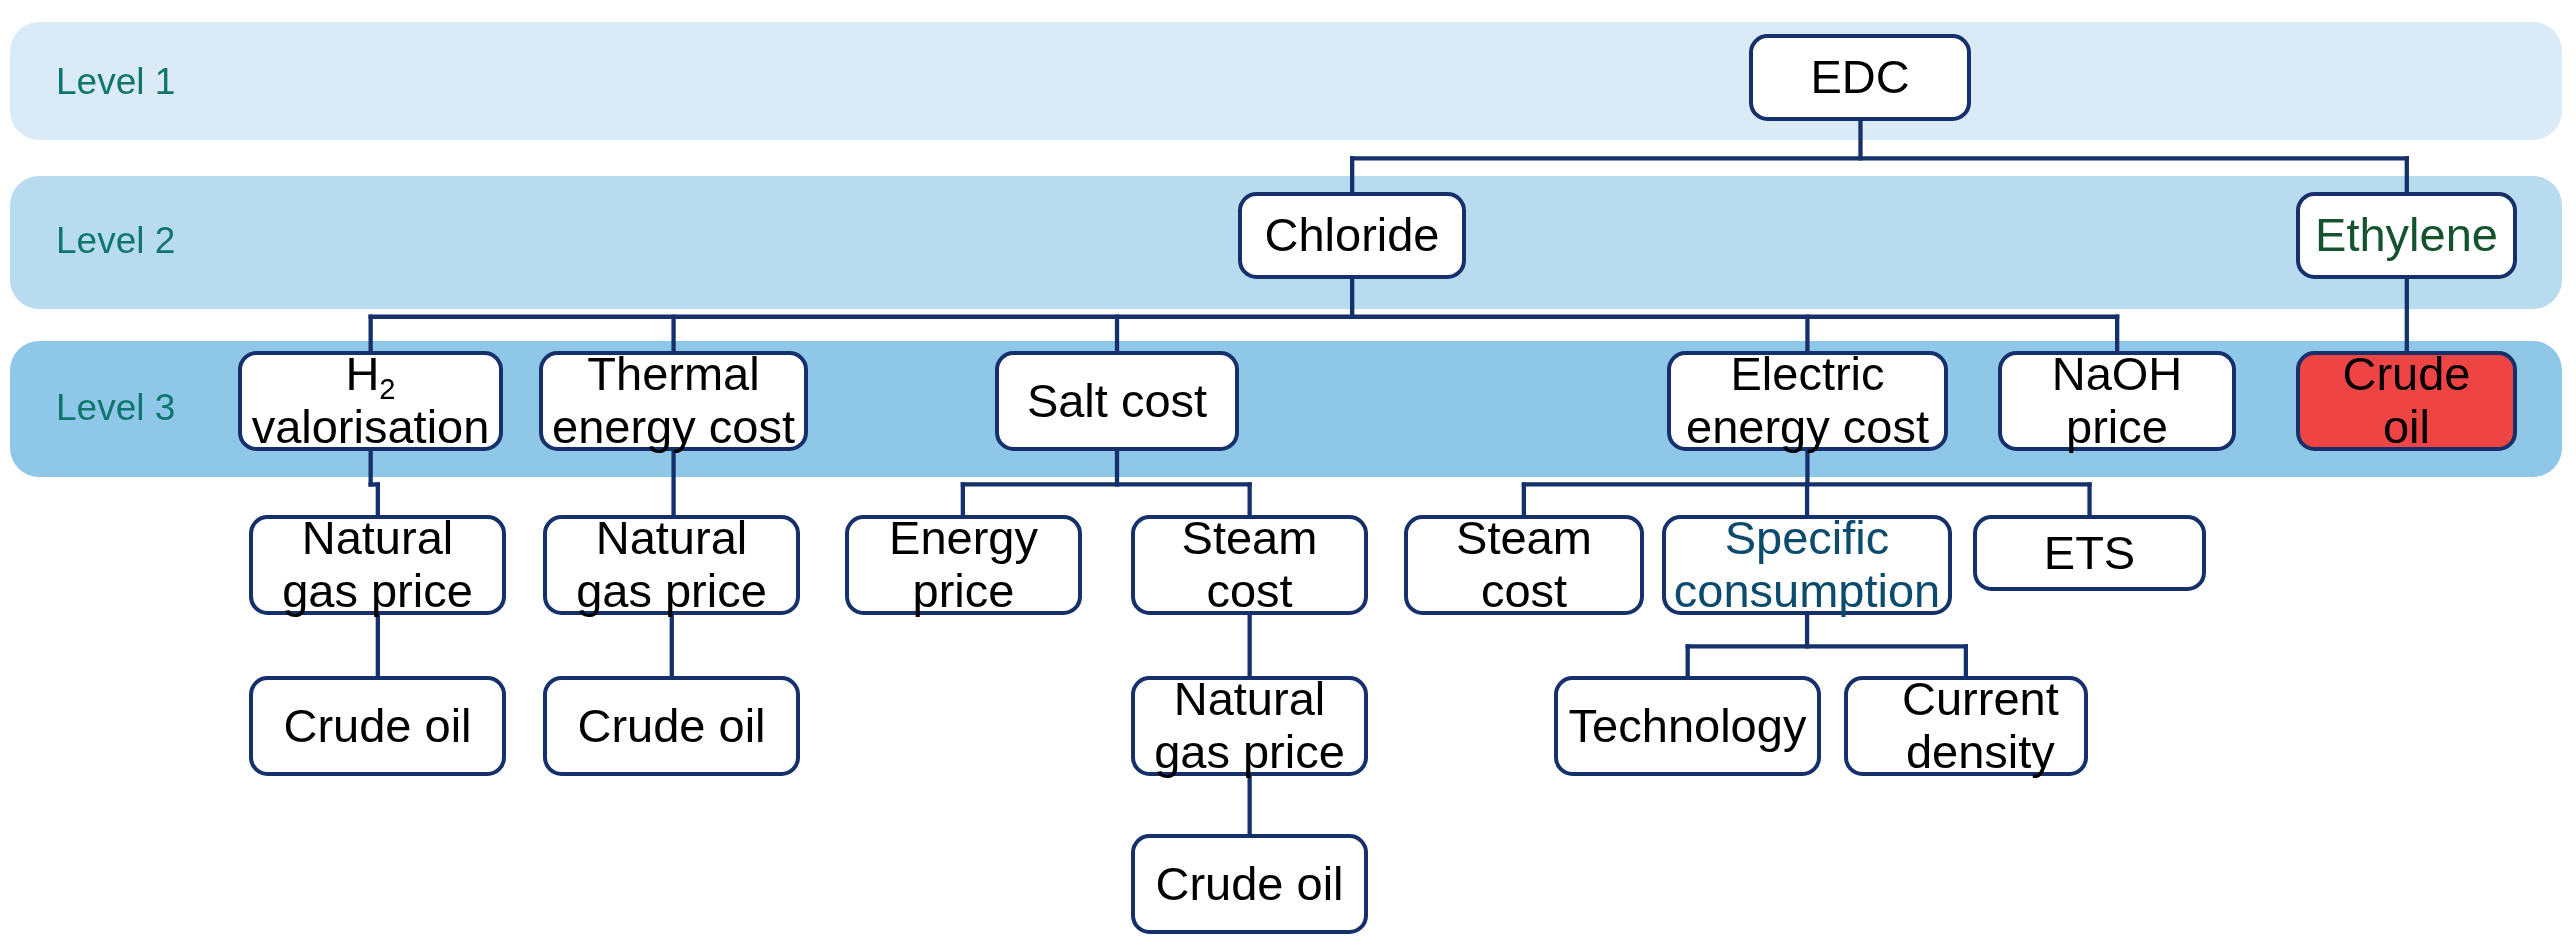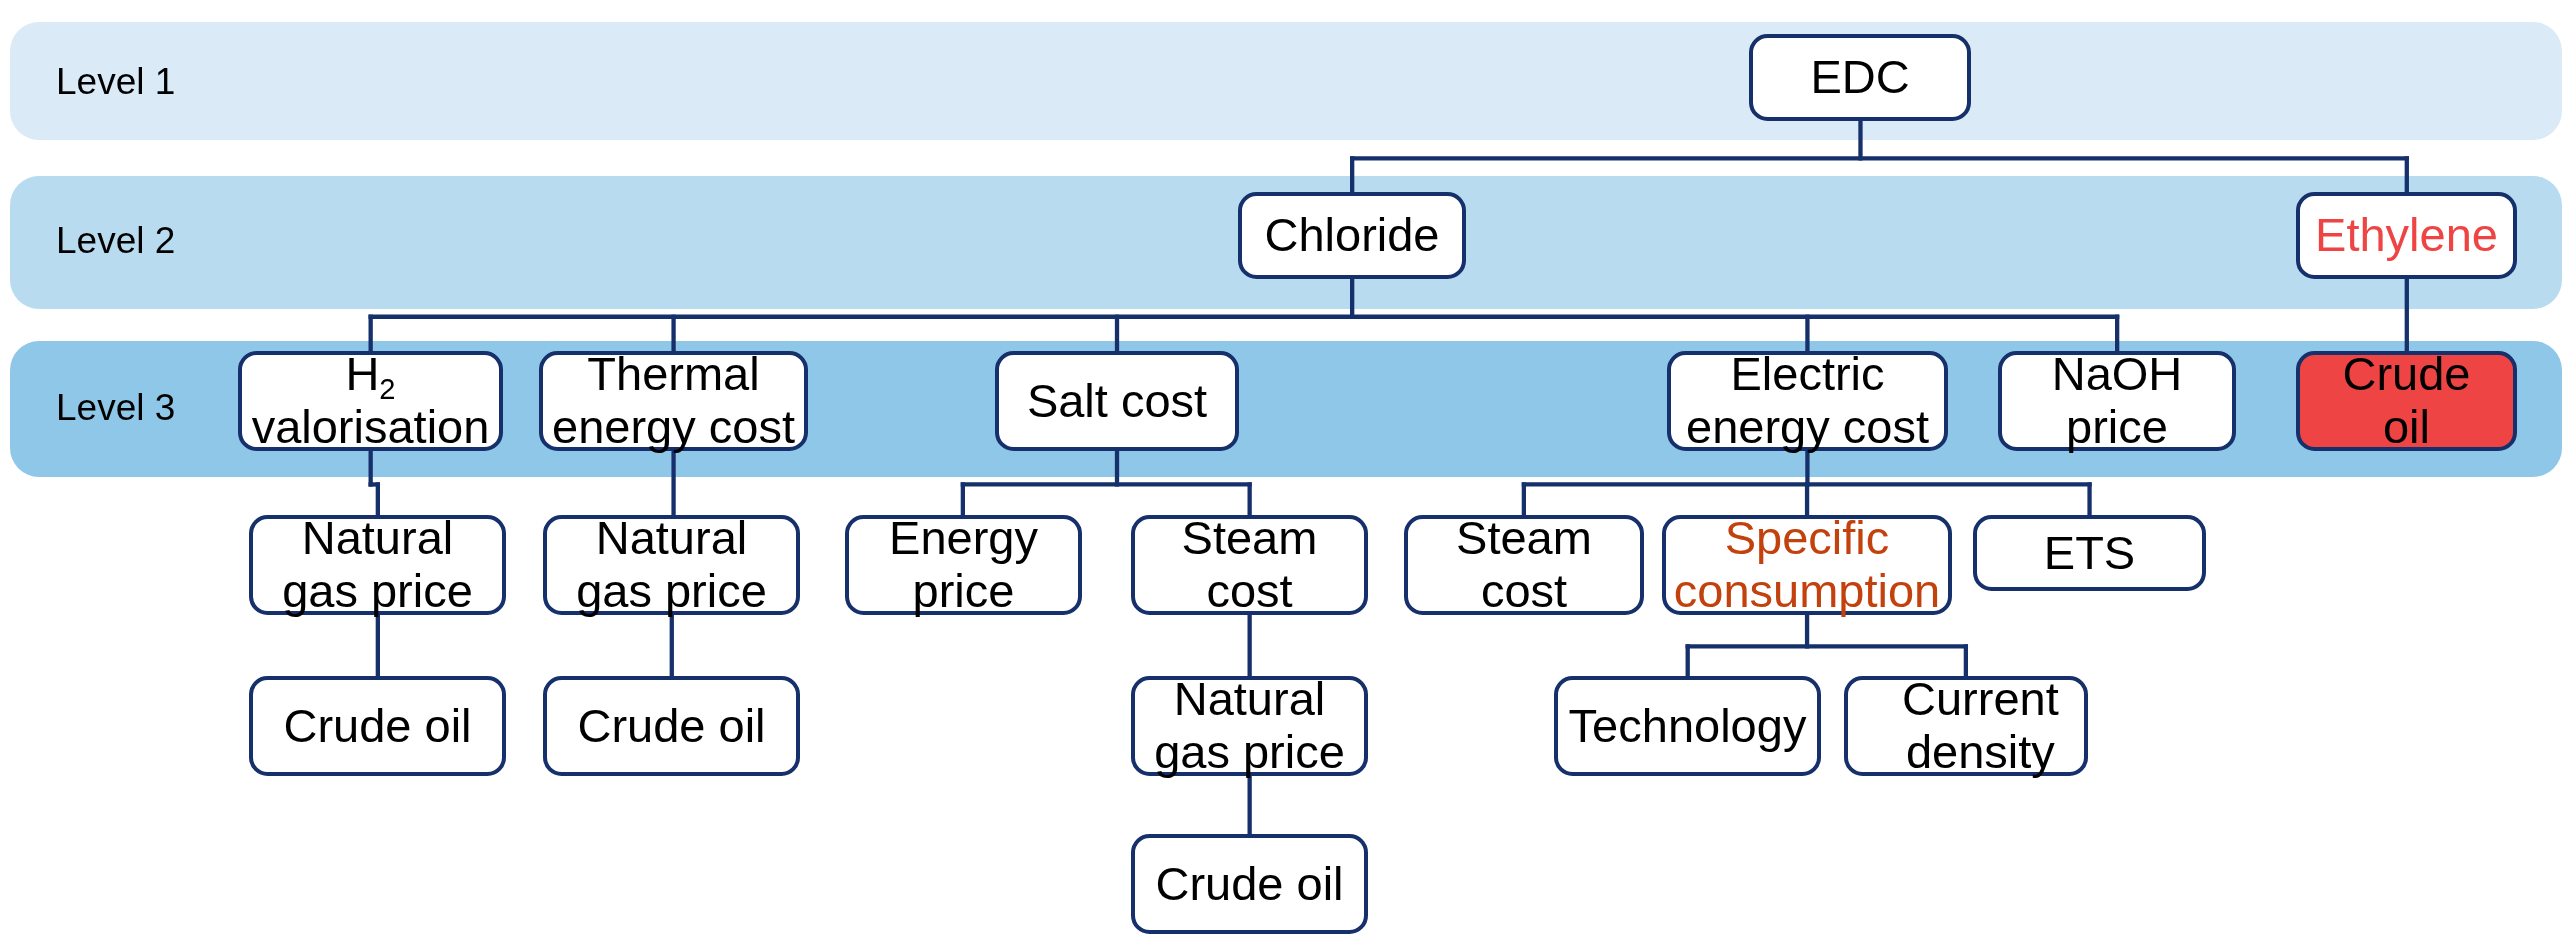--- a/index.html
+++ b/index.html
@@ -16,21 +16,21 @@
     overflow: hidden;
   }
   .band {
     position: absolute;
     border-radius: 29px;
     box-sizing: border-box;
   }
   .band-label {
     position: absolute;
     font-size: 37px;
-    color: #000000;
+    color: #0f766e;
     line-height: 1;
     white-space: nowrap;
   }
   #links {
     position: absolute;
     left: 0;
     top: 0;
     width: 2576px;
     height: 946px;
     pointer-events: none;
@@ -108,21 +108,21 @@
       <line x1="1743" y1="1083" x2="1743" y2="1163" stroke="#16306b" stroke-width="6" stroke-linecap="square"></line>
     </svg>
 
   <div id="nodes">
       <div class="node" style="left: 1749px; top: 34px; width: 222px; height: 87px; border-color: rgb(22, 48, 107); background: rgb(255, 255, 255); color: rgb(0, 0, 0);">
         <span class="lbl">EDC</span>
       </div>
       <div class="node" style="left: 1238px; top: 192px; width: 228px; height: 87px; border-color: rgb(22, 48, 107); background: rgb(255, 255, 255); color: rgb(0, 0, 0);">
         <span class="lbl">Chloride</span>
       </div>
-      <div class="node" style="left: 2296px; top: 192px; width: 221px; height: 87px; border-color: rgb(22, 48, 107); background: rgb(255, 255, 255); color: #ef4444;">
+      <div class="node" style="left: 2296px; top: 192px; width: 221px; height: 87px; border-color: rgb(22, 48, 107); background: rgb(255, 255, 255); color: #14532d;">
         <span class="lbl">Ethylene</span>
       </div>
       <div class="node" style="left: 238px; top: 351px; width: 265px; height: 100px; border-color: rgb(22, 48, 107); background: rgb(255, 255, 255); color: rgb(0, 0, 0);">
         <span class="lbl">H<sub>2</sub><br>valorisation</span>
       </div>
       <div class="node" style="left: 539px; top: 351px; width: 269px; height: 100px; border-color: rgb(22, 48, 107); background: rgb(255, 255, 255); color: rgb(0, 0, 0);">
         <span class="lbl">Thermal<br>energy cost</span>
       </div>
       <div class="node" style="left: 995px; top: 351px; width: 244px; height: 100px; border-color: rgb(22, 48, 107); background: rgb(255, 255, 255); color: rgb(0, 0, 0);">
         <span class="lbl">Salt cost</span>
@@ -144,21 +144,21 @@
       </div>
       <div class="node" style="left: 845px; top: 515px; width: 237px; height: 100px; border-color: rgb(22, 48, 107); background: rgb(255, 255, 255); color: rgb(0, 0, 0);">
         <span class="lbl">Energy<br>price</span>
       </div>
       <div class="node" style="left: 1131px; top: 515px; width: 237px; height: 100px; border-color: rgb(22, 48, 107); background: rgb(255, 255, 255); color: rgb(0, 0, 0);">
         <span class="lbl">Steam<br>cost</span>
       </div>
       <div class="node" style="left: 1404px; top: 515px; width: 240px; height: 100px; border-color: rgb(22, 48, 107); background: rgb(255, 255, 255); color: rgb(0, 0, 0);">
         <span class="lbl">Steam<br>cost</span>
       </div>
-      <div class="node" style="left: 1662px; top: 515px; width: 290px; height: 100px; border-color: rgb(22, 48, 107); background: rgb(255, 255, 255); color: #c2410c;">
+      <div class="node" style="left: 1662px; top: 515px; width: 290px; height: 100px; border-color: rgb(22, 48, 107); background: rgb(255, 255, 255); color: #0c4a6e;">
         <span class="lbl">Specific<br>consumption</span>
       </div>
       <div class="node" style="left: 1973px; top: 515px; width: 233px; height: 76px; border-color: rgb(22, 48, 107); background: rgb(255, 255, 255); color: rgb(0, 0, 0);">
         <span class="lbl">ETS</span>
       </div>
       <div class="node" style="left: 249px; top: 676px; width: 257px; height: 100px; border-color: rgb(22, 48, 107); background: rgb(255, 255, 255); color: rgb(0, 0, 0);">
         <span class="lbl">Crude oil</span>
       </div>
       <div class="node" style="left: 543px; top: 676px; width: 257px; height: 100px; border-color: rgb(22, 48, 107); background: rgb(255, 255, 255); color: rgb(0, 0, 0);">
         <span class="lbl">Crude oil</span>

